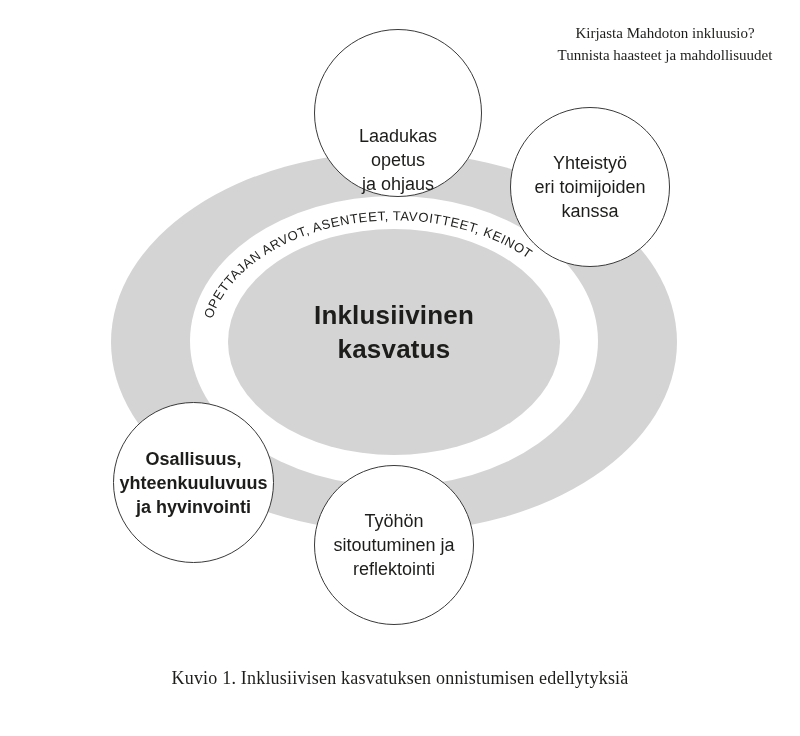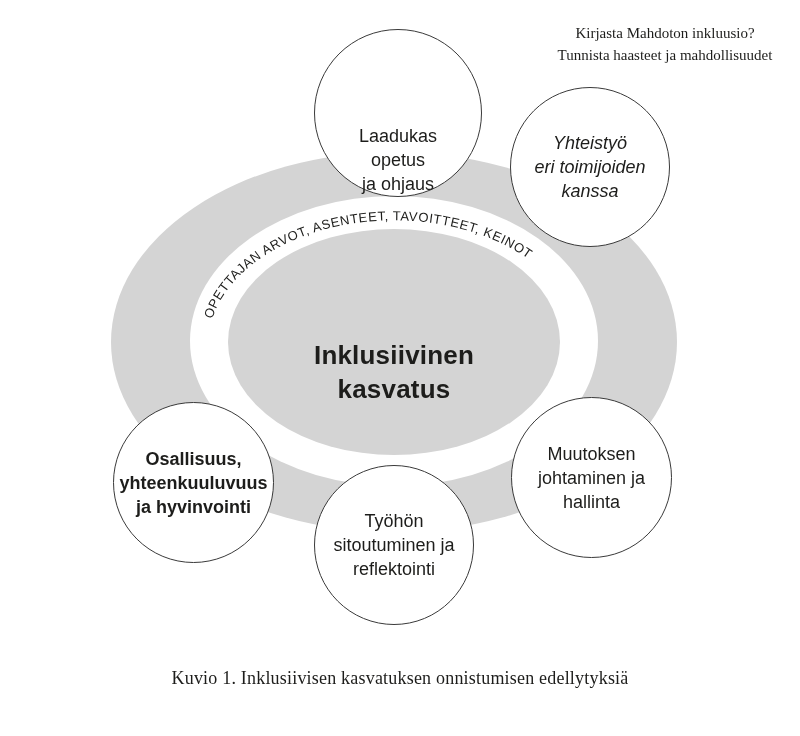--- a/index.html
+++ b/index.html
@@ -40,40 +40,39 @@
     position: absolute;
     left: 234px;
     top: 298px;
     width: 320px;
     text-align: center;
     font-size: 26px;
     font-weight: bold;
     line-height: 34px;
     letter-spacing: 0.2px;
     white-space: pre-line;
-    margin-top: 40px;
   }
   .node {
     position: absolute;
     background: #ffffff;
     border: 1.5px solid var(--circle-border, #3a3a3a);
     border-radius: 50%;
     display: flex;
     align-items: center;
     justify-content: center;
     text-align: center;
   }
   .node-label {
     font-size: 18px;
     line-height: 24px;
     white-space: pre-line;
   }
   .node.n-top           { left: 314px; top: 29px;  width: 168px; height: 168px; align-items: flex-end; }
   .node.n-top-left      { left: 115px; top: 106px; width: 160px; height: 160px; }
-  .node.n-top-right     { left: 510px; top: 87px;  width: 160px; height: 160px; font-style: italic; }
+  .node.n-top-right     { left: 510px; top: 107px;  width: 160px; height: 160px; }
   .node.n-bottom-left   { left: 113px; top: 402px; width: 161px; height: 161px; font-weight: bold; }
   .node.n-bottom-center { left: 314px; top: 465px; width: 160px; height: 160px; }
   .node.n-bottom-right  { left: 511px; top: 397px; width: 161px; height: 161px; }
   .caption {
     position: absolute;
     left: 0;
     top: 668px;
     width: 800px;
     text-align: center;
     font-size: 18px;
@@ -126,21 +125,16 @@
 yhteenkuuluvuus
 ja hyvinvointi</div>
   </div>
 
   <div class="node n-bottom-center">
     <div class="node-label">Työhön
 sitoutuminen ja
 reflektointi</div>
   </div>
 
-  <div class="node n-bottom-right">
-    <div class="node-label">Muutoksen
-johtaminen ja
-hallinta</div>
-  </div>
 
   <div class="caption">Kuvio 1. Inklusiivisen kasvatuksen onnistumisen edellytyksiä</div>
 
 </div>
 
 </body></html>

